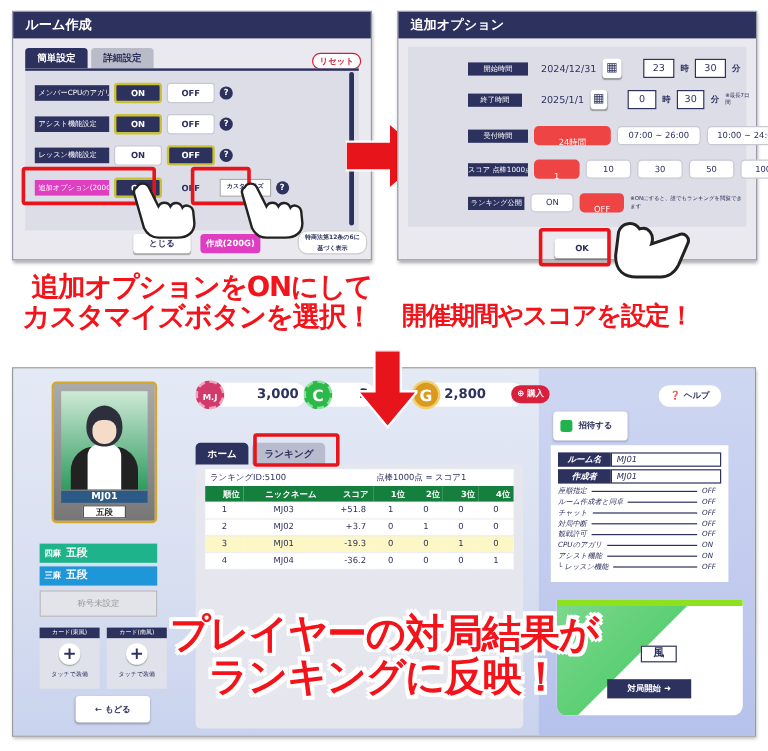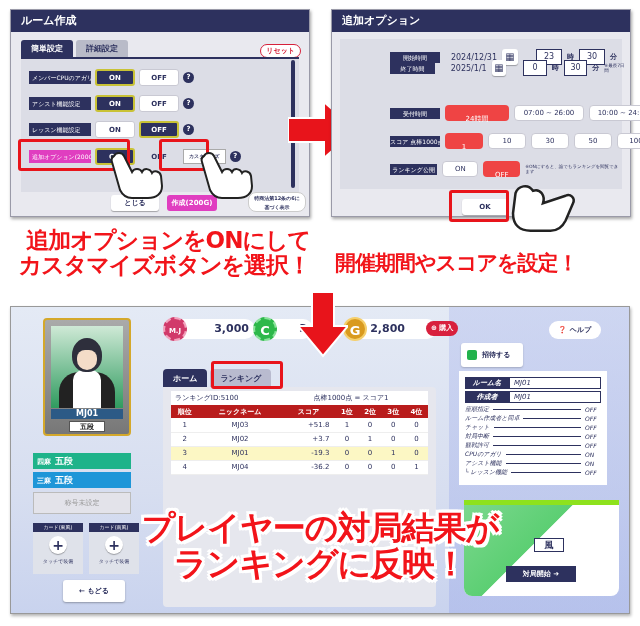--- a/index.html
+++ b/index.html
@@ -88,21 +88,21 @@
 
   .main-tabs { position: absolute; left: 152px; top: 62px; display: flex; gap: 3px; }
   .mtab { font-size: 8px; font-weight: bold; padding: 4px 10px; border-radius: 4px 4px 0 0; }
   .mtab.home { background: #2d315e; color: #fff; }
   .mtab.rank { background: #b9bbcf; color: #2d315e; }
   .rank-panel { position: absolute; left: 152px; top: 80px; width: 273px; height: 220px; background: #e6e7ee; border-radius: 0 4px 4px 4px; }
   .rank-inner { position: absolute; left: 8px; top: 4px; width: 257px; background: #fff; }
   .rank-meta { font-size: 7px; color: #2d315e; padding: 2px 4px; display: flex; }
   .rank-meta span:last-child { margin-left: 75px; }
   table.rank { width: 100%; border-collapse: collapse; font-size: 7px; color: #2d315e; }
-  table.rank th { background: #b91c1c; color: #fff; font-weight: bold; height: 13px; }
+  table.rank th { background: #15803d; color: #fff; font-weight: bold; height: 13px; padding-left: 12px; }
   table.rank td { height: 14px; text-align: center; border-bottom: 1px solid #eee; }
   table.rank td.score { text-align: right; padding-right: 6px; }
   table.rank tr.me td { background: #fcf7c4; }
 
   .room-info { position: absolute; left: 448px; top: 64px; width: 148px; height: 114px; background: #fff; padding: 6px; font-style: italic; }
   .ri-row { display: flex; margin-bottom: 2px; }
   .ri-key { background: #2d315e; color: #fff; font-size: 7px; font-weight: bold; width: 44px; text-align: center; height: 12px; line-height: 12px; }
   .ri-val { border: 1px solid #2d315e; flex: 1; font-size: 7px; height: 12px; line-height: 10px; padding-left: 4px; color: #2d315e; }
   .ri-set { display: flex; align-items: center; font-size: 6px; color: #2d315e; height: 9px; }
   .ri-set .k { white-space: nowrap; }
@@ -184,21 +184,21 @@
     <div class="p2-row" style="top:10px">
       <span class="lbl2">開始時間</span>
       <span class="date">2024/12/31</span>
       <span class="cal">▦</span>
       <span style="width:8px"></span>
       <span class="numbox">23</span>
       <span class="unit">時</span>
       <span class="numbox">30</span>
       <span class="unit">分</span>
     </div>
-    <div class="p2-row" style="top:21px">
+    <div class="p2-row" style="top:36px">
       <span class="lbl2">終了時間</span>
       <span class="date">2025/1/1</span>
       <span class="cal">▦</span>
       <span style="width:8px"></span>
       <span class="numbox">0</span>
       <span class="unit">時</span>
       <span class="numbox">30</span>
       <span class="unit">分</span>
       <span class="note">※最長7日間</span>
     </div>

